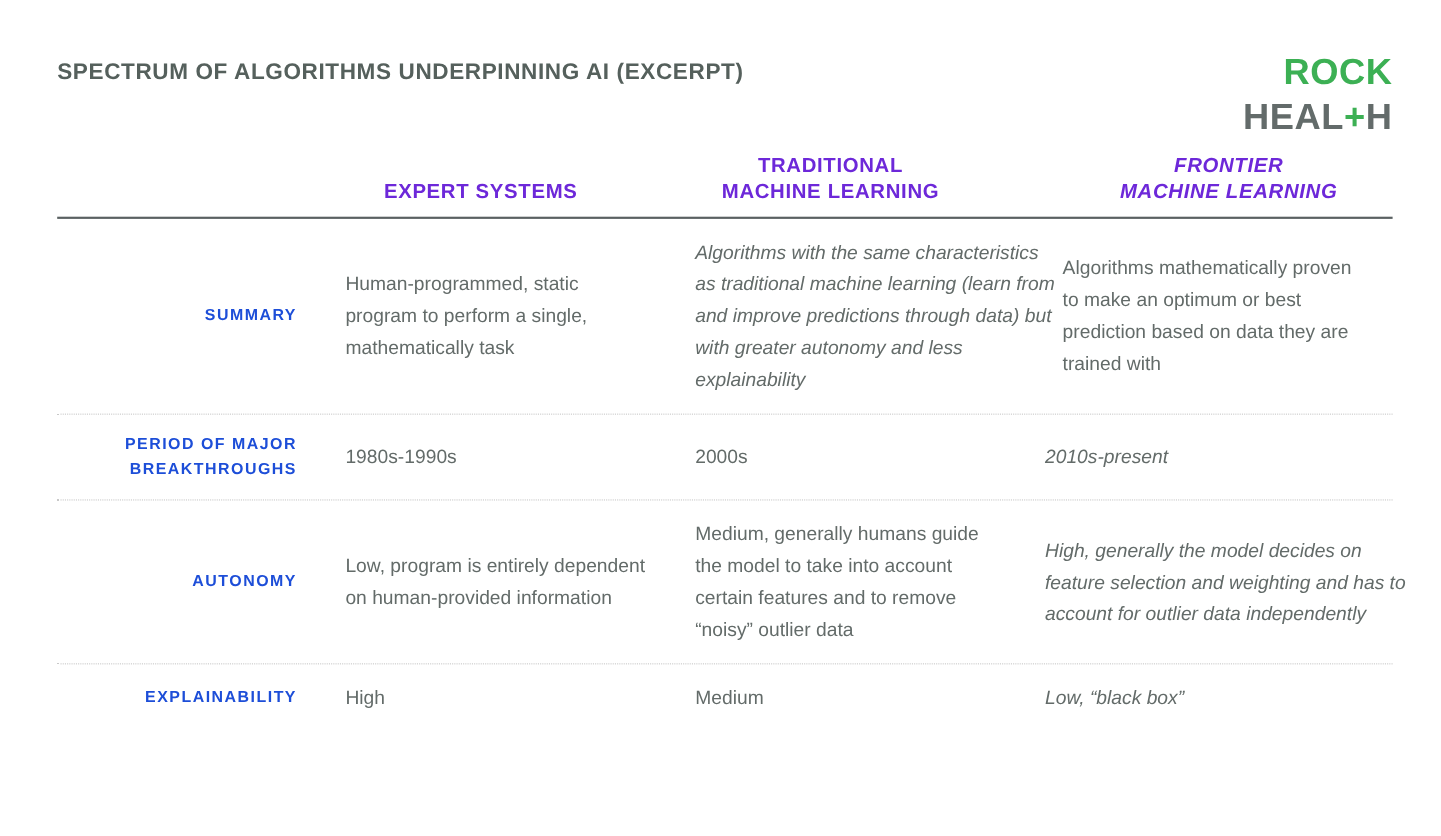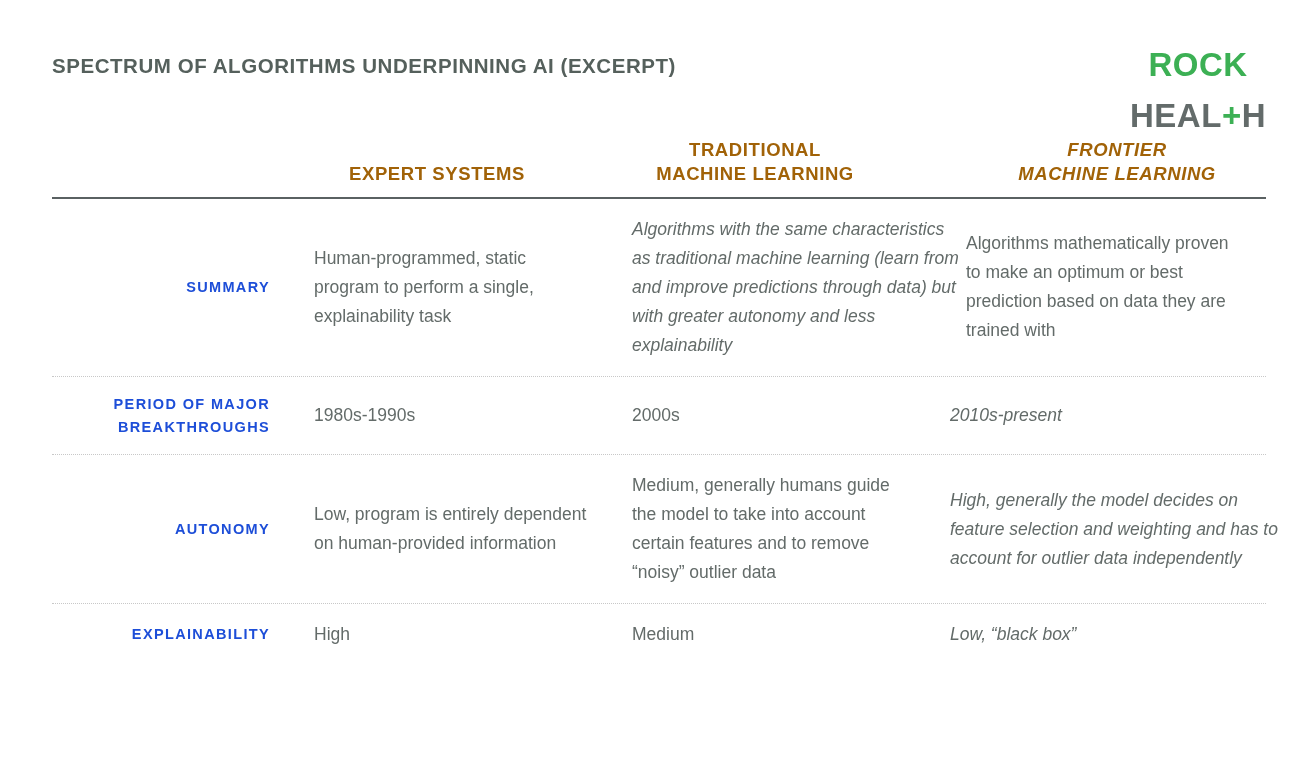--- a/index.html
+++ b/index.html
@@ -41,39 +41,39 @@
     letter-spacing: 0.55px;
     color: #55605c;
     text-transform: uppercase;
     white-space: nowrap;
   }
 
   .logo {
     position: absolute;
     right: 0;
     top: 0;
-    text-align: center;
+    text-align: right;
     line-height: 1;
   }
 
   .logo-rock {
     font-size: 33px;
     font-weight: bold;
     letter-spacing: 0.5px;
     color: #3cb054;
     display: block;
   }
 
   .logo-health {
     font-size: 33px;
     font-weight: bold;
     letter-spacing: 0.5px;
     color: #636b6a;
     display: block;
-    margin-top: 18px;
+    margin-top: 8px;
   }
 
   .logo-plus { color: #3cb054; }
 
   
   .table {
     position: absolute;
     top: 138px;
     left: 52px;
     width: 1214px;
@@ -104,21 +104,21 @@
     font-style: italic;
   }
 
   
   .header-row {
     align-items: flex-end;
     padding-bottom: 10px;
   }
 
   .col-head {
-    color: #a16207;
+    color: #6d28d9;
     font-size: 18.5px;
     font-weight: bold;
     letter-spacing: 0.6px;
     line-height: 1.32;
     text-align: center;
     text-transform: uppercase;
     padding-right: 36px;
   }
 
   .col-head.last { padding-right: 0; }
@@ -202,21 +202,21 @@
     <div class="rule-solid"></div>
 
     <div class="row body-row">
       <div class="cell-label">
         <div class="row-label">
           <div>SUMMARY</div>
           <div></div>
         </div>
       </div>
       <div class="cell-col">
-        <div class="cell-text">Human-programmed, static program to perform a single, explainability task</div>
+        <div class="cell-text">Human-programmed, static program to perform a single, mathematically task</div>
       </div>
       <div class="cell-col last">
         <div class="cell-text">Algorithms with the same characteristics as traditional machine learning (learn from and improve predictions through data) but with greater autonomy and less explainability</div>
       </div>
       <div class="cell-col">
         <div class="cell-text">Algorithms mathematically proven to make an optimum or best prediction based on data they are trained with</div>
       </div>
     </div>
 
     <div class="rule-dotted"></div>

